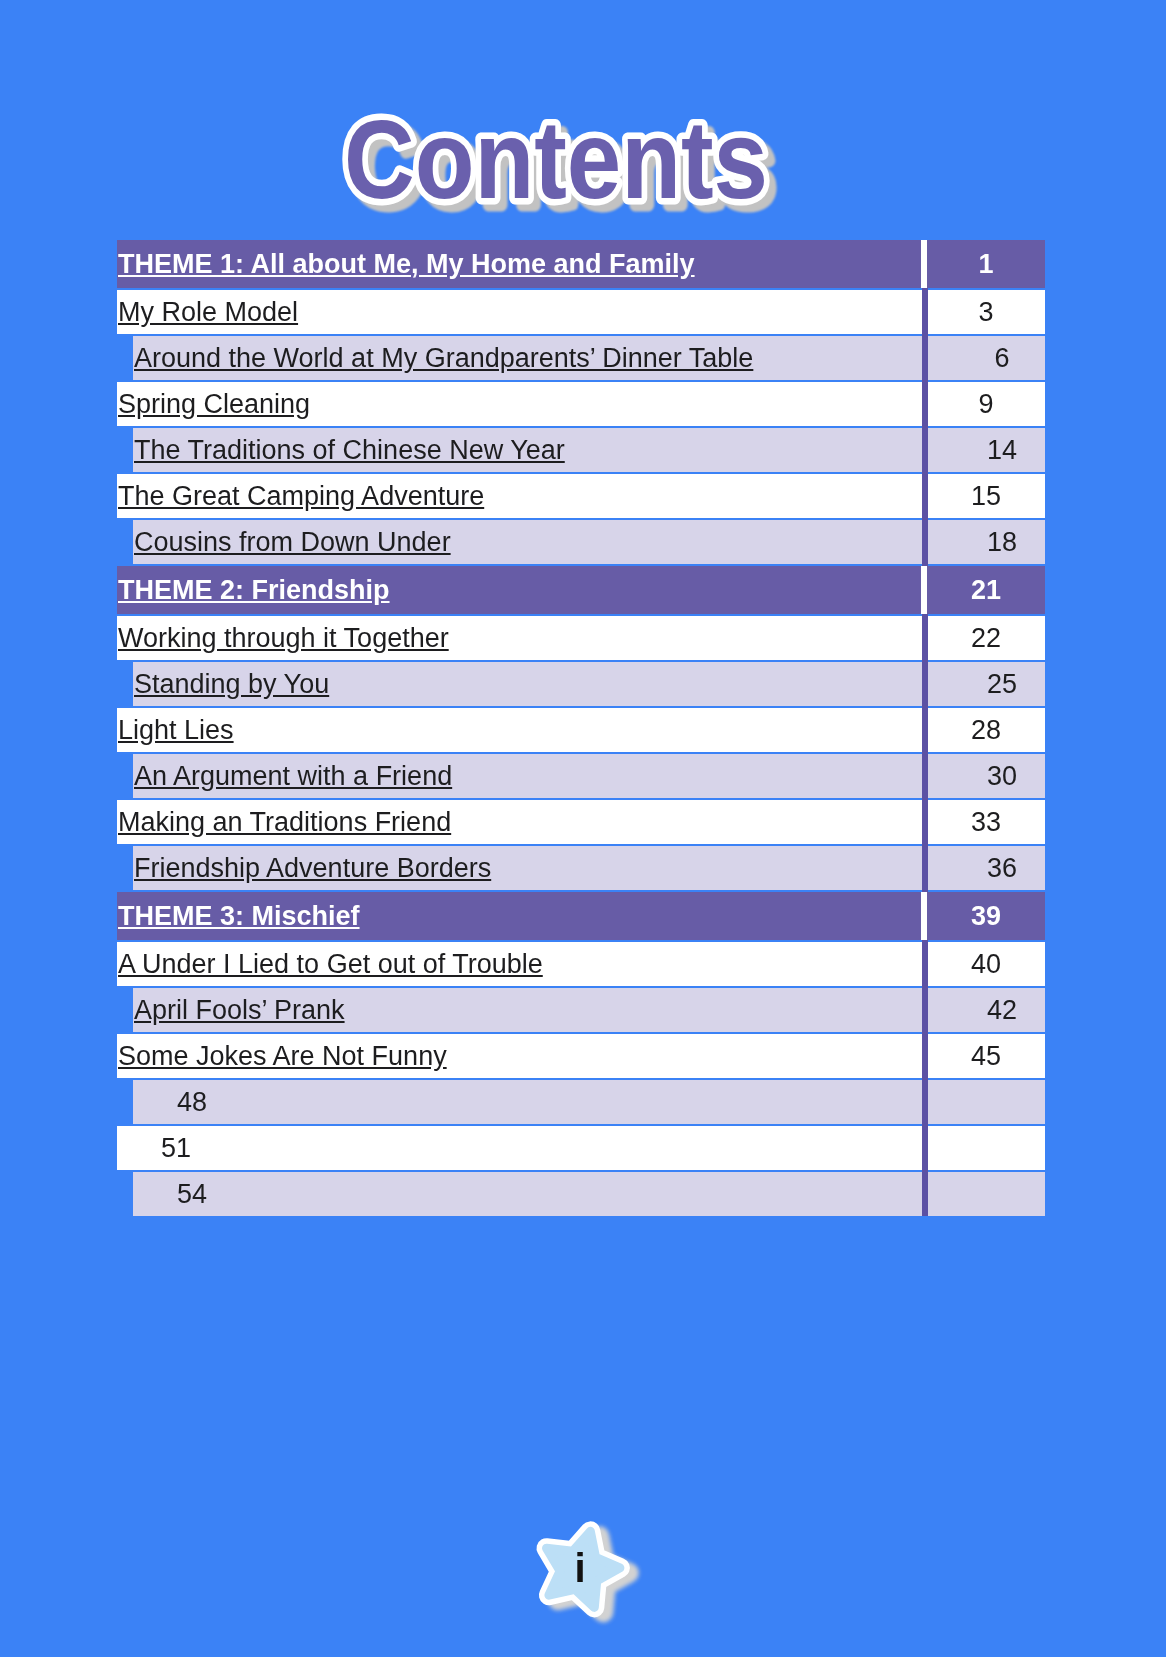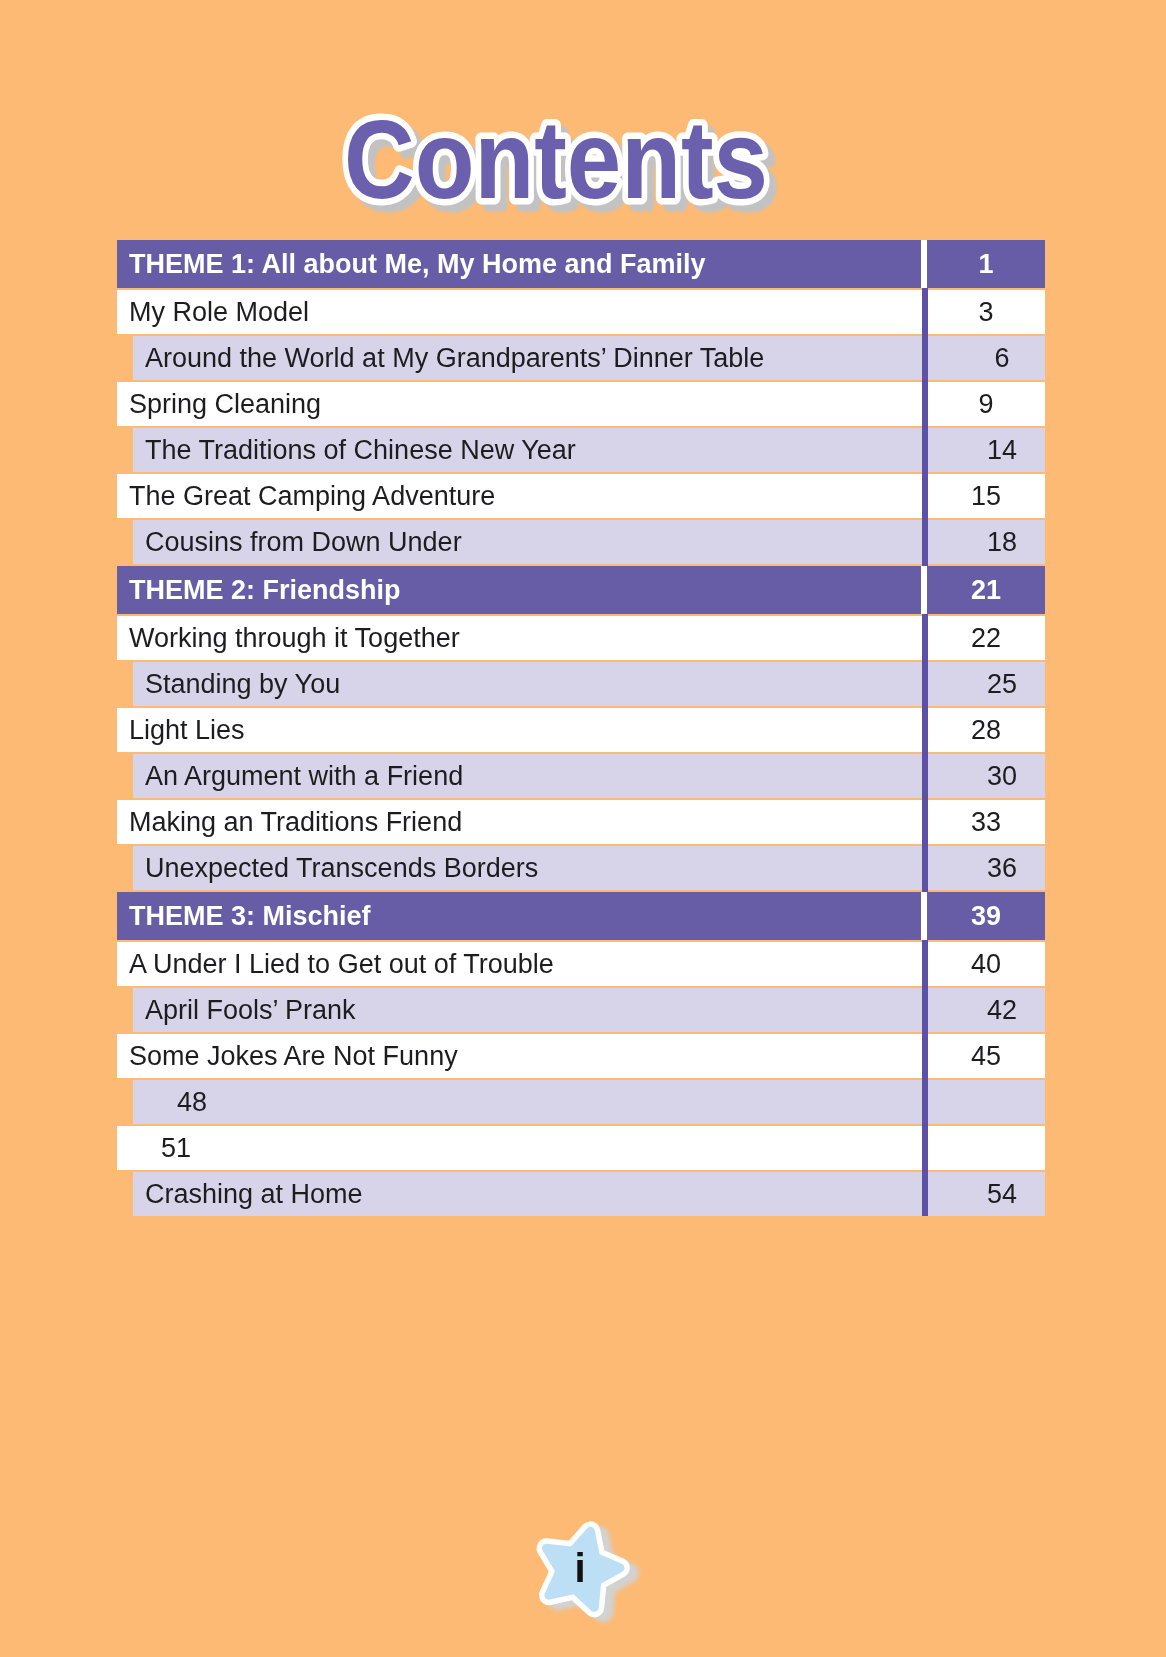--- a/index.html
+++ b/index.html
@@ -1,19 +1,19 @@
 <!DOCTYPE html>
 <html style="--title_purple: #6a60ad; --header_purple: #675ca6; --row_lavender: #d7d4e9; --divider_purple: #5c51a4; --star_blue: #bcdff6; --shadow_gray: #c2c2c2;"><head>
 <meta charset="utf-8">
 <style>
   html,body{margin:0;padding:0;background:#fff;}
   .page{
     position:relative;
     width:1166px;height:1657px;
-    background:#fdba74;
+    background:#3b82f6;
     overflow:hidden;
     font-family:"Liberation Sans",sans-serif;
   }
 
   
   .title-svg{
     position:absolute;left:0;top:0;width:1166px;height:240px;
     filter:drop-shadow(7px 7px 1px #c2c2c2);
   }
   .title-text{
@@ -30,21 +30,21 @@
   
   .toc{
     position:absolute;left:117px;top:240px;width:928px;
     font-size:27px;color:#1d1d1f;
   }
   .row{display:flex;height:44px;margin-bottom:2px;position:relative;}
   .row.entry{background:#ffffff;text-align:center;}
   .row.entry.alt{background:var(--row_lavender,#d7d4e9);margin-left:16px;}
   .row.theme{height:48px;z-index:4;}
   .cell{box-sizing:border-box;display:flex;align-items:center;}
-  .cell.title{flex:0 0 810px;padding-left:12px;}
+  .cell.title{flex:0 0 810px;padding-left:1px;text-decoration:underline;}
   .cell.pagenum{flex:0 0 118px;justify-content:center;}
   .row.theme .cell.title{flex-basis:804px;background:var(--header_purple,#675ca6);
     color:#ffffff;font-weight:bold;}
   .row.theme .gap{flex:0 0 6px;background:#ffffff;}
   .row.theme .cell.pagenum{background:var(--header_purple,#675ca6);
     color:#ffffff;font-weight:bold;}
   .divider{
     position:absolute;left:805px;top:48px;bottom:2px;width:6px;
     background:var(--divider_purple,#5c51a4);z-index:3;
   }
@@ -121,21 +121,21 @@
       </div>
       <div class="row entry alt">
         <div class="cell title">An Argument with a Friend</div>
         <div class="cell pagenum">30</div>
       </div>
       <div class="row entry">
         <div class="cell title">Making an Traditions Friend</div>
         <div class="cell pagenum">33</div>
       </div>
       <div class="row entry alt">
-        <div class="cell title">Unexpected Transcends Borders</div>
+        <div class="cell title">Friendship Adventure Borders</div>
         <div class="cell pagenum">36</div>
       </div>
       <div class="row theme">
         <div class="cell title">THEME 3: Mischief</div>
         <div class="gap"></div>
         <div class="cell pagenum">39</div>
       </div>
       <div class="row entry">
         <div class="cell title">A Under I Lied to Get out of Trouble</div>
         <div class="cell pagenum">40</div>
@@ -148,21 +148,20 @@
         <div class="cell title">Some Jokes Are Not Funny</div>
         <div class="cell pagenum">45</div>
       </div>
       <div class="row entry alt">
         <div class="cell pagenum">48</div>
       </div>
       <div class="row entry">
         <div class="cell pagenum">51</div>
       </div>
       <div class="row entry alt">
-        <div class="cell title">Crashing at Home</div>
         <div class="cell pagenum">54</div>
       </div>
     </div>
 
   <svg class="star-svg" viewBox="-85 -85 170 170" xmlns="http://www.w3.org/2000/svg">
     <g transform="rotate(15)">
       <path class="star-outline" d="M0,-40 L11.8,-16.2 L38,-12.4 L19,6.2 L23.5,32.4 L0,20 L-23.5,32.4 L-19,6.2 L-38,-12.4 L-11.8,-16.2 Z"></path>
       <path class="star-body" d="M0,-40 L11.8,-16.2 L38,-12.4 L19,6.2 L23.5,32.4 L0,20 L-23.5,32.4 L-19,6.2 L-38,-12.4 L-11.8,-16.2 Z"></path>
     </g>
     <text class="star-pagenum" x="0" y="12" text-anchor="middle">i</text>

